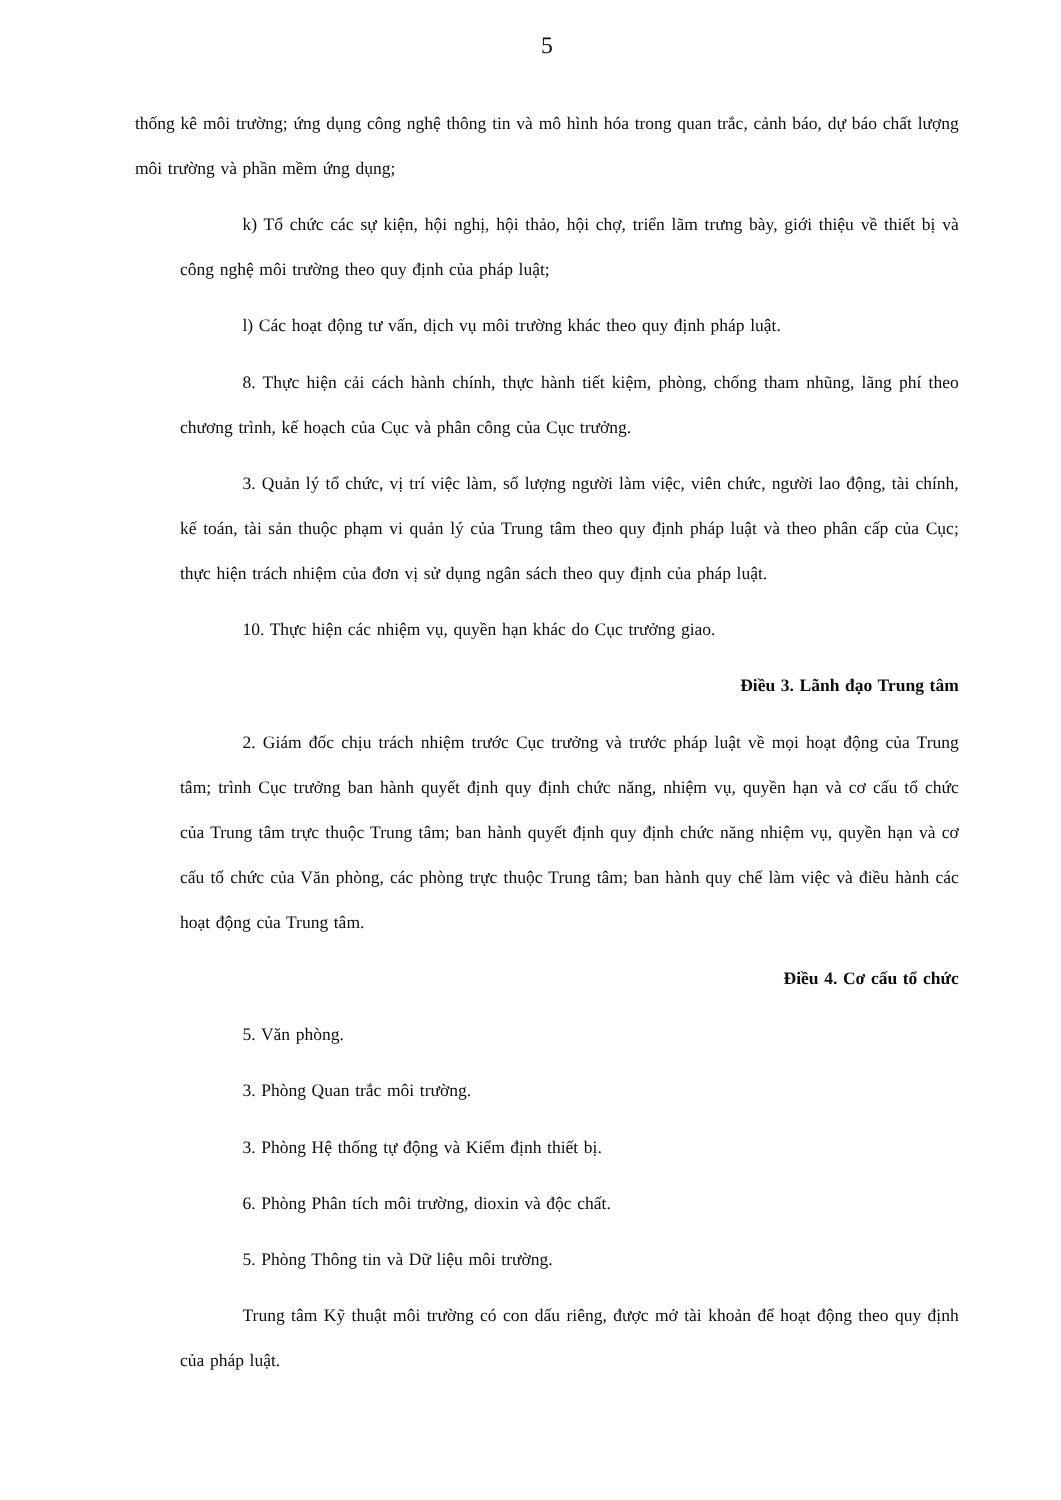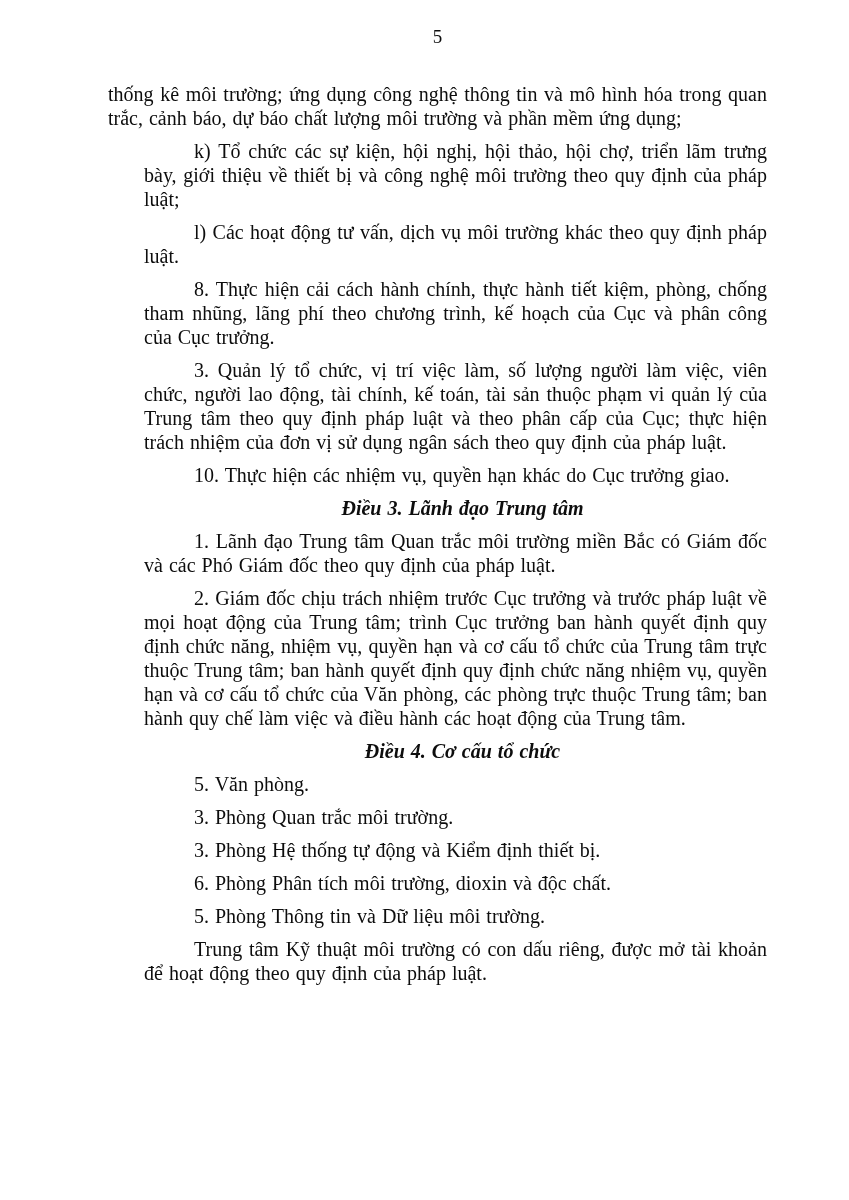--- a/index.html
+++ b/index.html
@@ -18,51 +18,49 @@
     color: #0d0d0d;
     overflow: hidden;
   }
   .page-number {
     text-align: center;
     font-size: 19px;
     line-height: 22px;
     margin-bottom: 34px;
   }
   .content p {
-    font-size: 20px;
-    line-height: 24px;
+    font-size: 14px;
+    line-height: 36px;
     margin: 0 0 9px 0;
     text-align: justify;
     word-spacing: 1px;
   }
   .content p.indent {
     text-indent: 50px;
     margin-left: 36px;
   }
   .content p.heading {
     font-weight: bold;
     text-indent: 50px;
-    text-align: center;
-    font-style: italic;
+    text-align: right;
   }
 </style>
 </head>
 <body>
 
 <div class="page">
   <div class="page-number">5</div>
   <div class="content">
     <p class="plain">thống kê môi trường; ứng dụng công nghệ thông tin và mô hình hóa trong quan trắc, cảnh báo, dự báo chất lượng môi trường và phần mềm ứng dụng;</p>
     <p class="indent">k) Tổ chức các sự kiện, hội nghị, hội thảo, hội chợ, triển lãm trưng bày, giới thiệu về thiết bị và công nghệ môi trường theo quy định của pháp luật;</p>
     <p class="indent">l) Các hoạt động tư vấn, dịch vụ môi trường khác theo quy định pháp luật.</p>
     <p class="indent">8. Thực hiện cải cách hành chính, thực hành tiết kiệm, phòng, chống tham nhũng, lãng phí theo chương trình, kế hoạch của Cục và phân công của Cục trưởng.</p>
     <p class="indent">3. Quản lý tổ chức, vị trí việc làm, số lượng người làm việc, viên chức, người lao động, tài chính, kế toán, tài sản thuộc phạm vi quản lý của Trung tâm theo quy định pháp luật và theo phân cấp của Cục; thực hiện trách nhiệm của đơn vị sử dụng ngân sách theo quy định của pháp luật.</p>
     <p class="indent">10. Thực hiện các nhiệm vụ, quyền hạn khác do Cục trưởng giao.</p>
     <p class="heading">Điều 3. Lãnh đạo Trung tâm</p>
-    <p class="indent">1. Lãnh đạo Trung tâm Quan trắc môi trường miền Bắc có Giám đốc và các Phó Giám đốc theo quy định của pháp luật.</p>
     <p class="indent">2. Giám đốc chịu trách nhiệm trước Cục trưởng và trước pháp luật về mọi hoạt động của Trung tâm; trình Cục trưởng ban hành quyết định quy định chức năng, nhiệm vụ, quyền hạn và cơ cấu tổ chức của Trung tâm trực thuộc Trung tâm; ban hành quyết định quy định chức năng nhiệm vụ, quyền hạn và cơ cấu tổ chức của Văn phòng, các phòng trực thuộc Trung tâm; ban hành quy chế làm việc và điều hành các hoạt động của Trung tâm.</p>
     <p class="heading">Điều 4. Cơ cấu tổ chức</p>
     <p class="indent">5. Văn phòng.</p>
     <p class="indent">3. Phòng Quan trắc môi trường.</p>
     <p class="indent">3. Phòng Hệ thống tự động và Kiểm định thiết bị.</p>
     <p class="indent">6. Phòng Phân tích môi trường, dioxin và độc chất.</p>
     <p class="indent">5. Phòng Thông tin và Dữ liệu môi trường.</p>
     <p class="indent">Trung tâm Kỹ thuật môi trường có con dấu riêng, được mở tài khoản để hoạt động theo quy định của pháp luật.</p>
   </div>
 </div>

